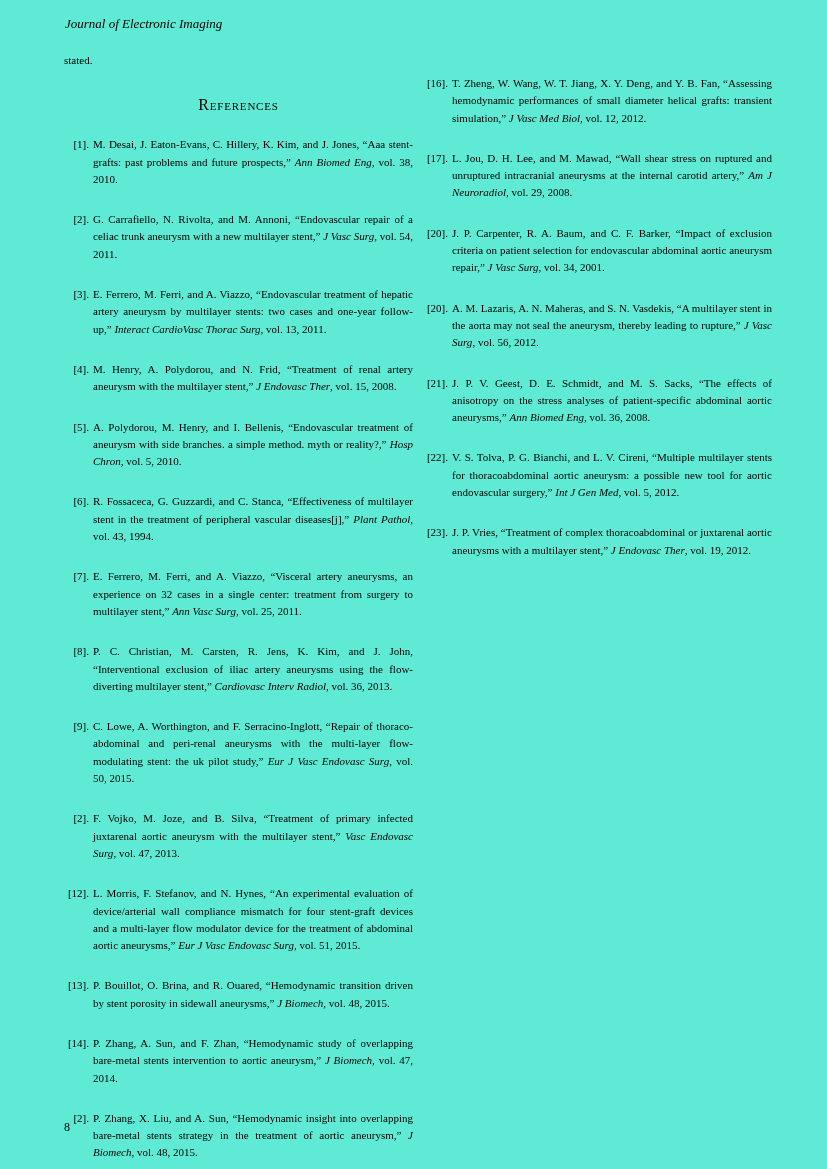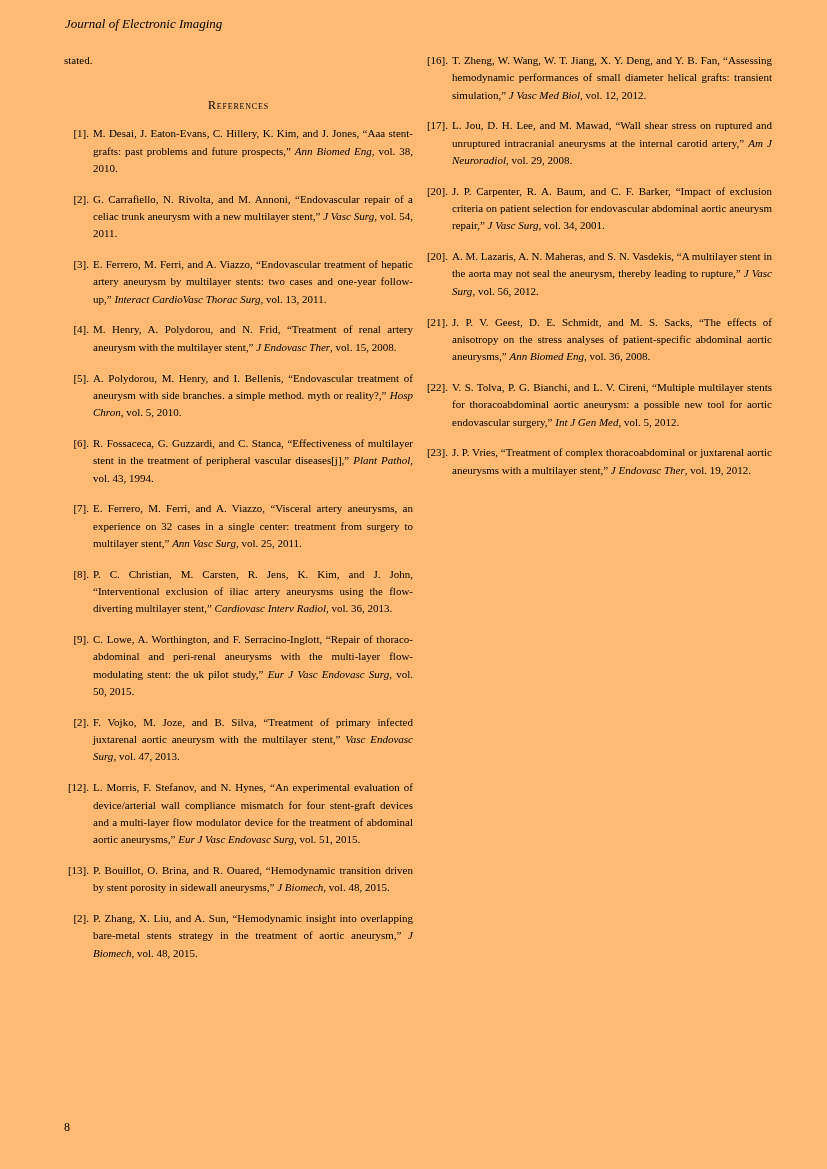--- a/index.html
+++ b/index.html
@@ -1,20 +1,20 @@
 <!DOCTYPE html>
 <html><head>
 <meta charset="utf-8">
 <style>
   html, body { margin: 0; padding: 0; background: #ffffff; }
   .page {
     position: relative;
     width: 827px;
     height: 1169px;
-    background: #fdba74;
+    background: #5eead4;
     color: #000000;
     font-family: "Liberation Serif", "DejaVu Serif", serif;
     overflow: hidden;
   }
   .running-header {
     position: absolute;
     left: 65px;
     top: 16px;
     font-size: 13px;
     font-style: italic;
@@ -27,30 +27,31 @@
     font-size: 11px;
     line-height: 17.3px;
     text-align: justify;
   }
   .col-left  { left: 64px; }
   .col-right { left: 423px; }
   .trailing { margin: 0; }
   .refs-heading {
     margin: 28px 0 12px 0;
     text-align: center;
-    font-size: 12px;
+    font-size: 16px;
     font-weight: normal;
     font-variant: small-caps;
     letter-spacing: 0.8px;
     line-height: 16px;
   }
   .ref {
     position: relative;
     padding-left: 29px;
     margin-bottom: 13.5px;
+    margin-top: 23px;
   }
   .ref-label {
     position: absolute;
     left: 0;
     top: 0;
     width: 25px;
     text-align: right;
     white-space: nowrap;
   }
   .jrnl { font-style: italic; }
@@ -77,20 +78,21 @@
         <div class="ref"><span class="ref-label">[3].</span><span class="ref-text">E. Ferrero, M. Ferri, and A. Viazzo, “Endovascular treatment of hepatic artery aneurysm by multilayer stents: two cases and one-year follow-up,” <i class="jrnl">Interact CardioVasc Thorac Surg</i>, vol. 13, 2011.</span></div>
         <div class="ref"><span class="ref-label">[4].</span><span class="ref-text">M. Henry, A. Polydorou, and N. Frid, “Treatment of renal artery aneurysm with the multilayer stent,” <i class="jrnl">J Endovasc Ther</i>, vol. 15, 2008.</span></div>
         <div class="ref"><span class="ref-label">[5].</span><span class="ref-text">A. Polydorou, M. Henry, and I. Bellenis, “Endovascular treatment of aneurysm with side branches. a simple method. myth or reality?,” <i class="jrnl">Hosp Chron</i>, vol. 5, 2010.</span></div>
         <div class="ref"><span class="ref-label">[6].</span><span class="ref-text">R. Fossaceca, G. Guzzardi, and C. Stanca, “Effectiveness of multilayer stent in the treatment of peripheral vascular diseases[j],” <i class="jrnl">Plant Pathol</i>, vol. 43, 1994.</span></div>
         <div class="ref"><span class="ref-label">[7].</span><span class="ref-text">E. Ferrero, M. Ferri, and A. Viazzo, “Visceral artery aneurysms, an experience on 32 cases in a single center: treatment from surgery to multilayer stent,” <i class="jrnl">Ann Vasc Surg</i>, vol. 25, 2011.</span></div>
         <div class="ref"><span class="ref-label">[8].</span><span class="ref-text">P. C. Christian, M. Carsten, R. Jens, K. Kim, and J. John, “Interventional exclusion of iliac artery aneurysms using the flow-diverting multilayer stent,” <i class="jrnl">Cardiovasc Interv Radiol</i>, vol. 36, 2013.</span></div>
         <div class="ref"><span class="ref-label">[9].</span><span class="ref-text">C. Lowe, A. Worthington, and F. Serracino-Inglott, “Repair of thoraco-abdominal and peri-renal aneurysms with the multi-layer flow-modulating stent: the uk pilot study,” <i class="jrnl">Eur J Vasc Endovasc Surg</i>, vol. 50, 2015.</span></div>
         <div class="ref"><span class="ref-label">[2].</span><span class="ref-text">F. Vojko, M. Joze, and B. Silva, “Treatment of primary infected juxtarenal aortic aneurysm with the multilayer stent,” <i class="jrnl">Vasc Endovasc Surg</i>, vol. 47, 2013.</span></div>
         <div class="ref"><span class="ref-label">[12].</span><span class="ref-text">L. Morris, F. Stefanov, and N. Hynes, “An experimental evaluation of device/arterial wall compliance mismatch for four stent-graft devices and a multi-layer flow modulator device for the treatment of abdominal aortic aneurysms,” <i class="jrnl">Eur J Vasc Endovasc Surg</i>, vol. 51, 2015.</span></div>
         <div class="ref"><span class="ref-label">[13].</span><span class="ref-text">P. Bouillot, O. Brina, and R. Ouared, “Hemodynamic transition driven by stent porosity in sidewall aneurysms,” <i class="jrnl">J Biomech</i>, vol. 48, 2015.</span></div>
+        <div class="ref"><span class="ref-label">[14].</span><span class="ref-text">P. Zhang, A. Sun, and F. Zhan, “Hemodynamic study of overlapping bare-metal stents intervention to aortic aneurysm,” <i class="jrnl">J Biomech</i>, vol. 47, 2014.</span></div>
         <div class="ref"><span class="ref-label">[2].</span><span class="ref-text">P. Zhang, X. Liu, and A. Sun, “Hemodynamic insight into overlapping bare-metal stents strategy in the treatment of aortic aneurysm,” <i class="jrnl">J Biomech</i>, vol. 48, 2015.</span></div>
       </div>
   </div>
 
   <div class="col col-right">
     <div class="ref-list">
         <div class="ref"><span class="ref-label">[16].</span><span class="ref-text">T. Zheng, W. Wang, W. T. Jiang, X. Y. Deng, and Y. B. Fan, “Assessing hemodynamic performances of small diameter helical grafts: transient simulation,” <i class="jrnl">J Vasc Med Biol</i>, vol. 12, 2012.</span></div>
         <div class="ref"><span class="ref-label">[17].</span><span class="ref-text">L. Jou, D. H. Lee, and M. Mawad, “Wall shear stress on ruptured and unruptured intracranial aneurysms at the internal carotid artery,” <i class="jrnl">Am J Neuroradiol</i>, vol. 29, 2008.</span></div>
         <div class="ref"><span class="ref-label">[20].</span><span class="ref-text">J. P. Carpenter, R. A. Baum, and C. F. Barker, “Impact of exclusion criteria on patient selection for endovascular abdominal aortic aneurysm repair,” <i class="jrnl">J Vasc Surg</i>, vol. 34, 2001.</span></div>
         <div class="ref"><span class="ref-label">[20].</span><span class="ref-text">A. M. Lazaris, A. N. Maheras, and S. N. Vasdekis, “A multilayer stent in the aorta may not seal the aneurysm, thereby leading to rupture,” <i class="jrnl">J Vasc Surg</i>, vol. 56, 2012.</span></div>

